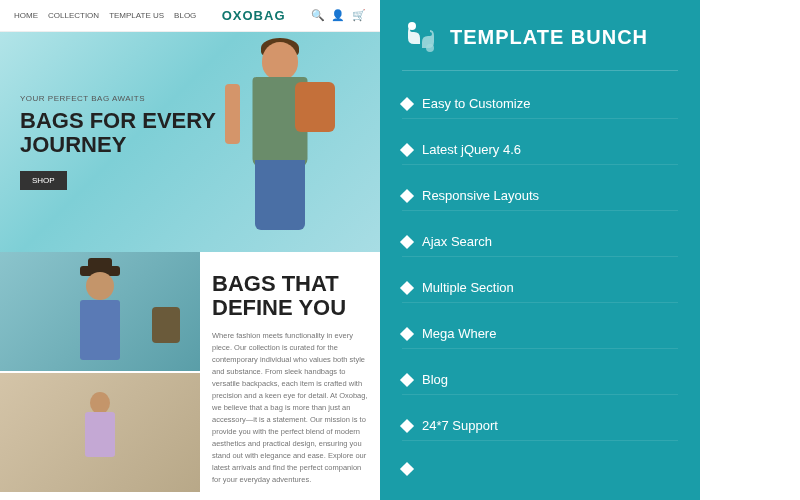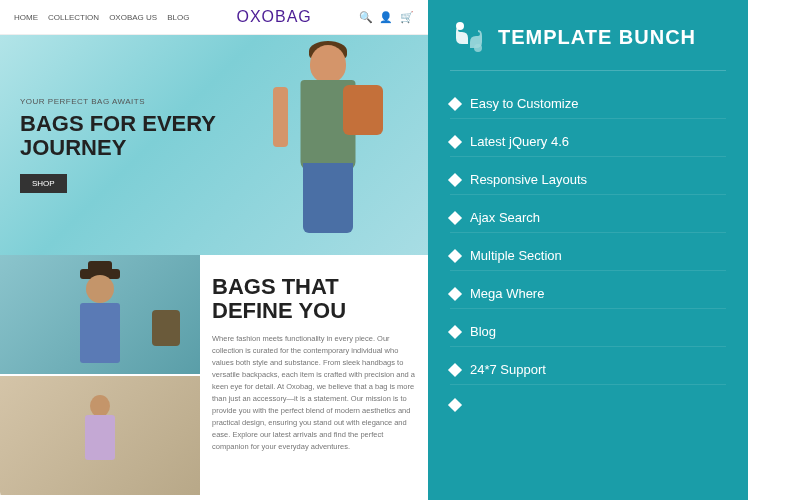--- a/index.html
+++ b/index.html
@@ -6,42 +6,42 @@
     body {
       width: 800px;
       height: 500px;
       font-family: Arial, sans-serif;
       display: flex;
       overflow: hidden;
     }
 
     
     .left-panel {
-      width: 428px;
+      width: 380px;
       height: 500px;
       background: #fff;
       overflow: hidden;
       flex-shrink: 0;
       border-radius: 8px;
     }
 
     
     .nav {
       display: flex;
       align-items: center;
       padding: 8px 14px;
       border-bottom: 1px solid #eee;
       font-size: 9px;
       color: #333;
       gap: 14px;
     }
     .nav-logo {
-      color: #4c1d95;
-      font-weight: normal;
-      font-size: 16px;
+      color: #0f766e;
+      font-weight: bold;
+      font-size: 13px;
       letter-spacing: 1px;
       margin: 0 auto;
     }
     .nav-links {
       display: flex;
       gap: 10px;
       color: #555;
       font-size: 8px;
     }
     .nav-links span { cursor: pointer; }
@@ -326,21 +326,21 @@
       font-size: 20px;
       font-weight: 900;
       color: #fff;
       letter-spacing: 1px;
       text-transform: uppercase;
     }
     .features-list {
       list-style: none;
       display: flex;
       flex-direction: column;
-      gap: 8px;
+      gap: 16px;
     }
     .feature-item {
       display: flex;
       align-items: center;
       gap: 10px;
       padding: 7px 0;
       border-bottom: 1px solid rgba(255,255,255,0.1);
     }
     .feature-item:last-child {
       border-bottom: none;
@@ -360,21 +360,21 @@
   </style>
 </head>
 <body>
 
 <div class="left-panel">
 
   <nav class="nav">
     <div class="nav-links">
       <span>HOME</span>
       <span>COLLECTION</span>
-      <span>OXOBAG US</span>
+      <span>TEMPLATE US</span>
       <span>BLOG</span>
     </div>
     <div class="nav-logo">OXOBAG</div>
     <div class="nav-icons">
       <span>🔍</span>
       <span>👤</span>
       <span>🛒</span>
     </div>
   </nav>
 

